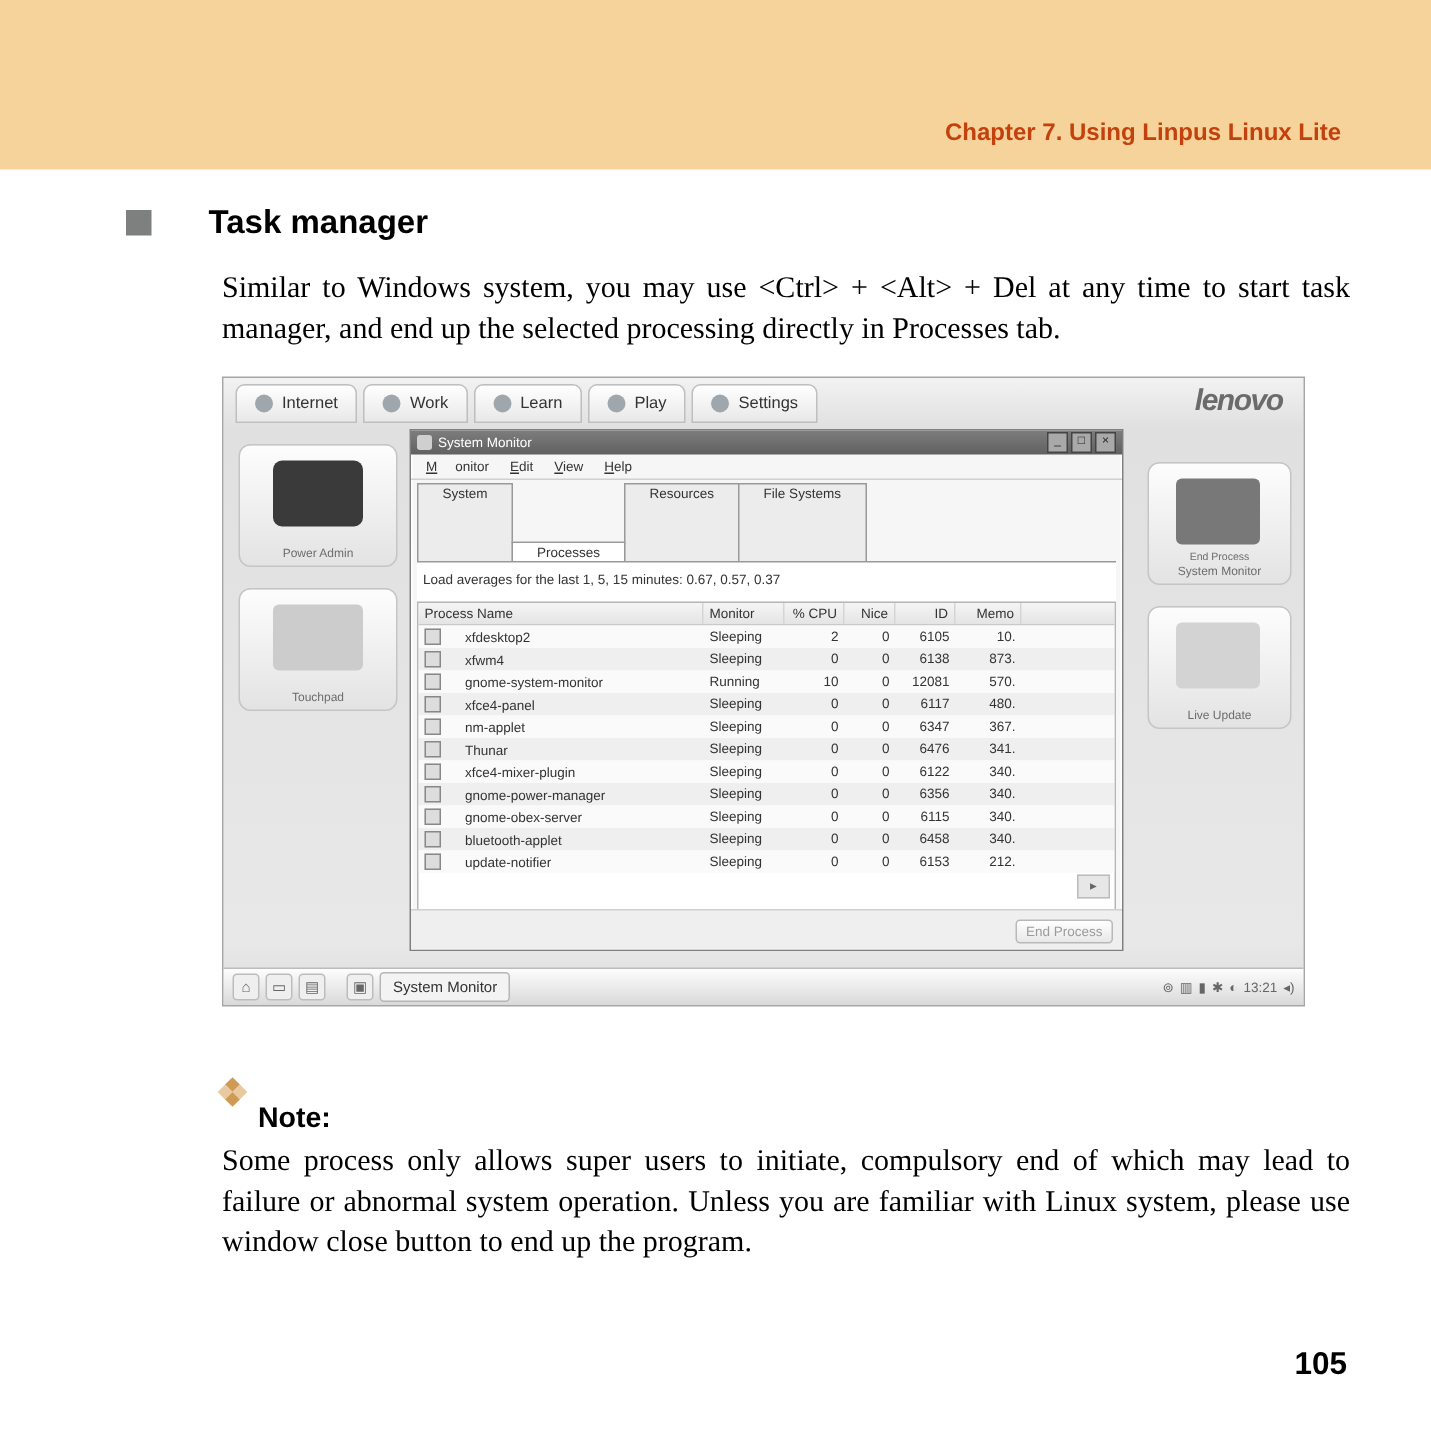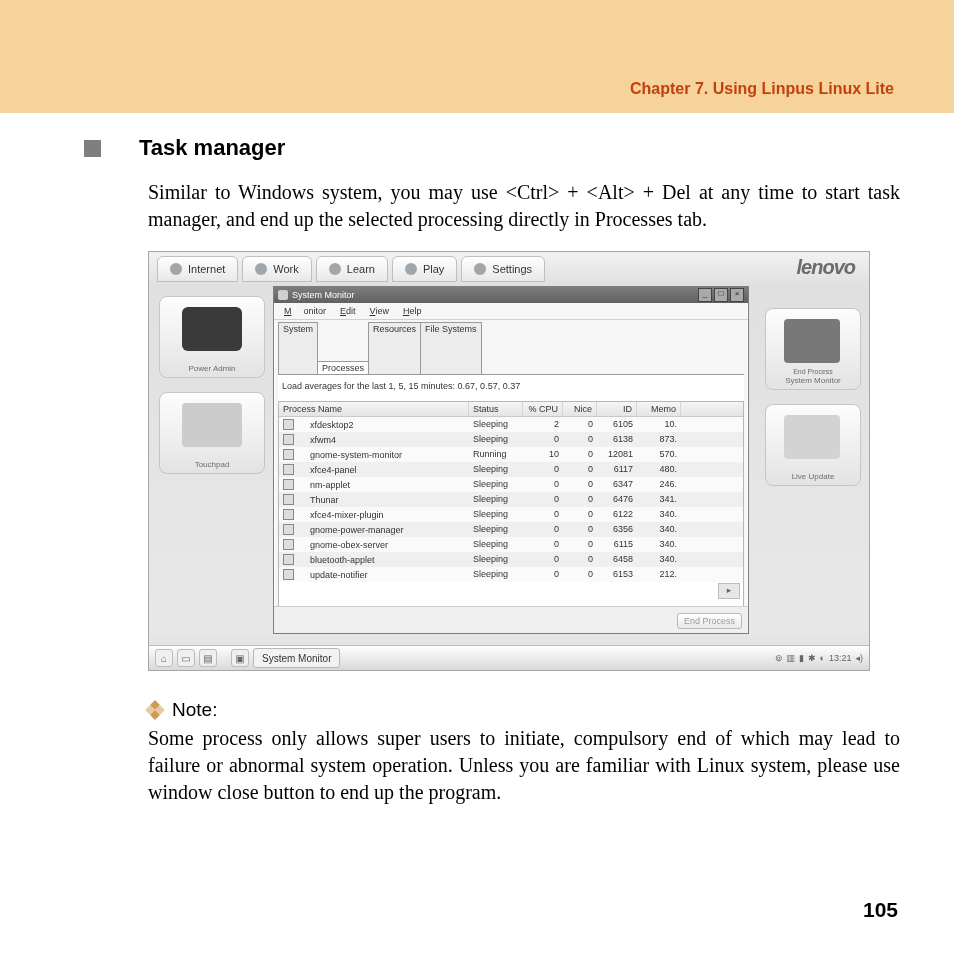--- a/index.html
+++ b/index.html
@@ -174,21 +174,21 @@
   }
   .menubar span { padding: 1px 6px; }
   .menubar span u{text-decoration:underline;}
   .subtabs {
     display:flex;
     padding: 2px 4px 0 4px;
     font-size:9px;
     gap:0;
   }
   .subtab {
-    padding: 1px 4px;
+    padding: 1px 16px;
     border:1px solid #999;
     border-bottom:none;
     background:#ececec;
     margin-right:-1px;
     text-align:right;
   }
   .subtab.active { background:#fff; position:relative; z-index:1;margin-top:39px; }
   .loadline {
     border-top:1px solid #999;
     margin: 0 4px;
@@ -291,22 +291,23 @@
   }
   .note-dia::before, .note-dia::after{
     content:"";position:absolute;width:7px;height:7px;
   }
   .note-dia::before{left:0;top:0;background:#cf9a55;}
   .note-dia::after{right:0;bottom:0;background:#cf9a55;}
   .note-dia .a{position:absolute;right:0;top:0;width:7px;height:7px;background:#e9caa0;}
   .note-dia .b{position:absolute;left:0;bottom:0;width:7px;height:7px;background:#e9caa0;}
   .note-label {
     font-family: Arial, Helvetica, sans-serif;
-    font-weight:normal;
+    font-weight:bold;
     font-size:19px;
+    margin-top:36px;
   }
   .pagenum {
     position:absolute;
     right: 56px;
     bottom: 32px;
     font-family: Arial, Helvetica, sans-serif;
     font-weight: bold;
     font-size: 21px;
   }
 </style>
@@ -393,21 +394,21 @@
         <div class="subtabs">
           <div class="subtab">System</div>
           <div class="subtab active">Processes</div>
           <div class="subtab">Resources</div>
           <div class="subtab">File Systems</div>
         </div>
         <div class="loadline">Load averages for the last 1, 5, 15 minutes: 0.67, 0.57, 0.37</div>
         <div class="ptable">
           <div class="phead">
             <div>Process Name</div>
-            <div>Status</div>
+            <div>Monitor</div>
             <div class="num">% CPU</div>
             <div class="num">Nice</div>
             <div class="num">ID</div>
             <div class="num">Memo</div>
           </div>
           <div id="rows">
               <div class="prow">
                 <div class="pname">
                   <span class="pico"></span>
                   <span>xfdesktop2</span>
@@ -453,21 +454,21 @@
               </div>
               <div class="prow">
                 <div class="pname">
                   <span class="pico"></span>
                   <span>nm-applet</span>
                 </div>
                 <div>Sleeping</div>
                 <div class="num">0</div>
                 <div class="num">0</div>
                 <div class="num">6347</div>
-                <div class="num">246.</div>
+                <div class="num">367.</div>
               </div>
               <div class="prow">
                 <div class="pname">
                   <span class="pico"></span>
                   <span>Thunar</span>
                 </div>
                 <div>Sleeping</div>
                 <div class="num">0</div>
                 <div class="num">0</div>
                 <div class="num">6476</div>

